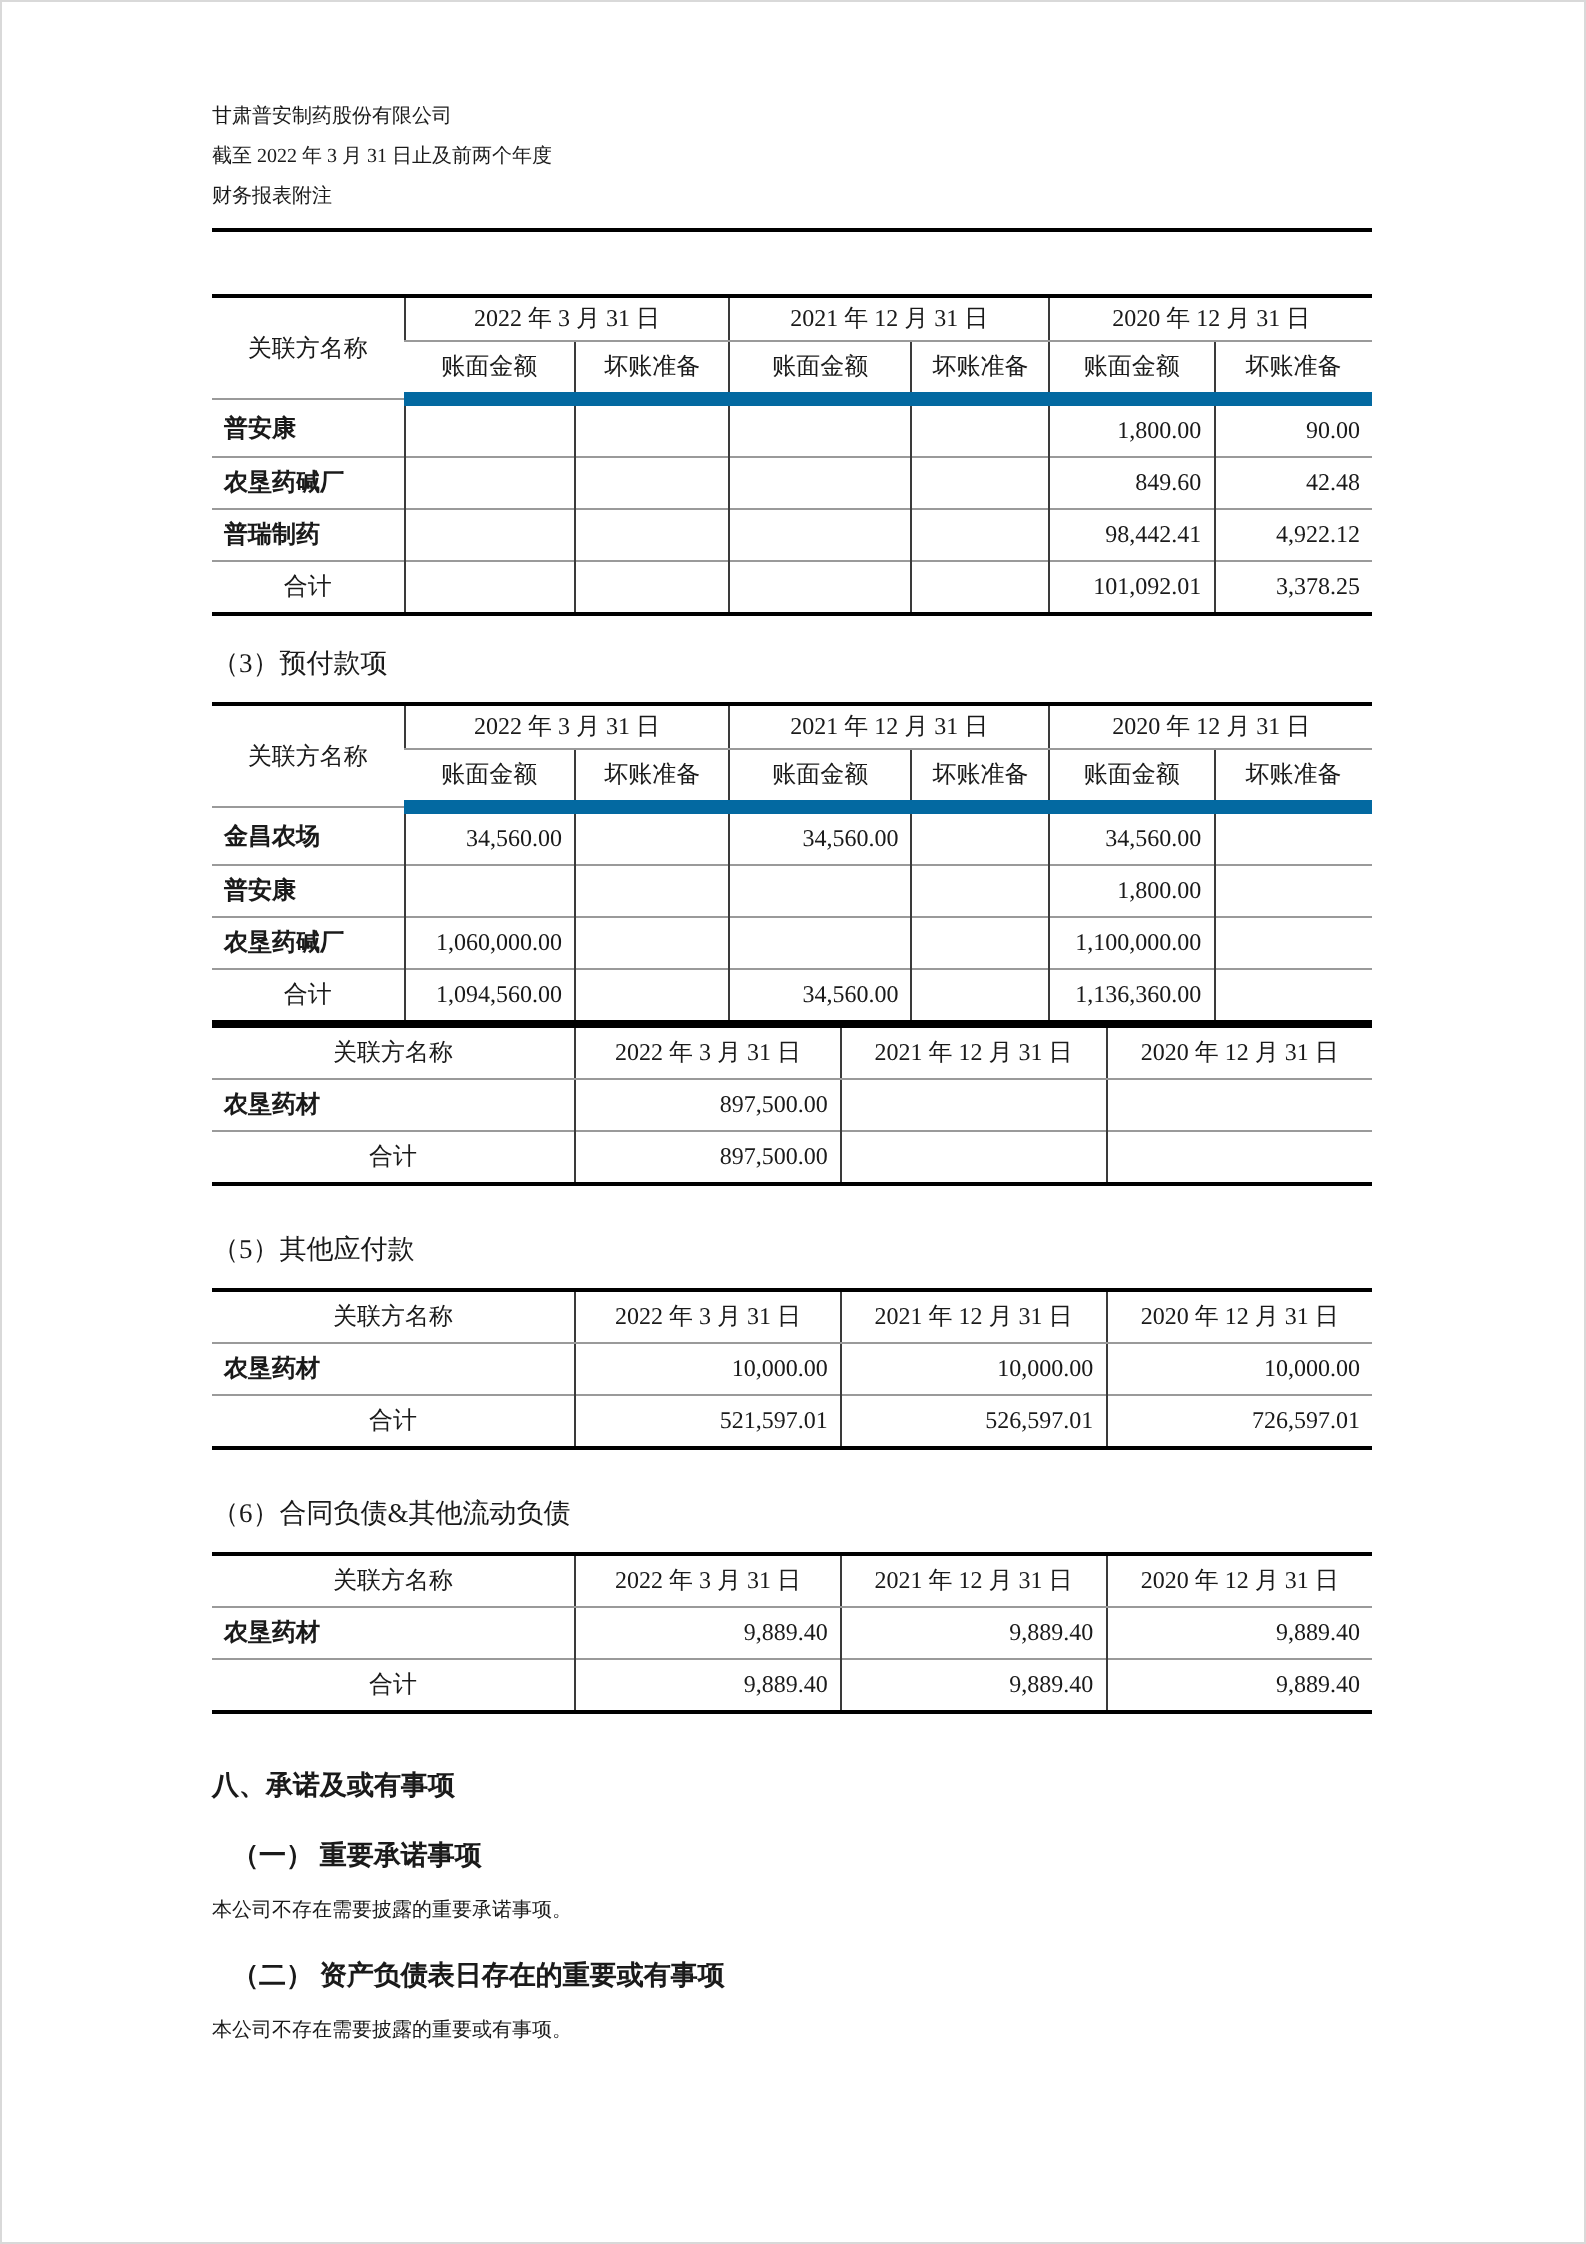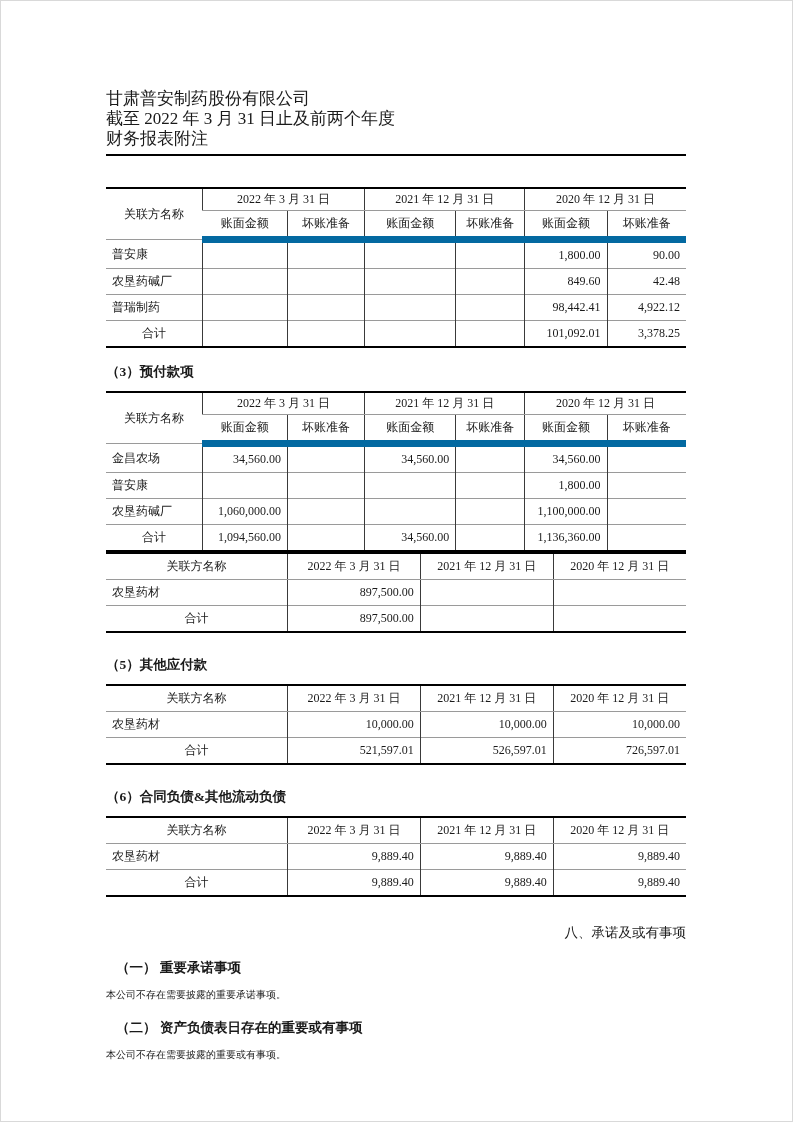--- a/index.html
+++ b/index.html
@@ -10,21 +10,21 @@
     background:#ffffff;
     border:1px solid #d9d9d9;
     box-sizing:border-box;
     font-family:"Liberation Serif","DejaVu Serif",serif;
     color:#1a1a1a;
     overflow:hidden;
   }
   .content { padding:48px 106px 0 105px; }
 
   
-  .doc-header { font-size:17px; line-height:20px;margin-top:40px; }
+  .doc-header { font-size:10px; line-height:20px; }
   .doc-header div { white-space:nowrap; }
   .header-rule { height:2px; background:#000; margin-top:5px; }
 
   
   table.doc-table {
     width:100%;
     border-collapse:collapse;
     table-layout:fixed;
     border-top:2.5px solid #000;
     border-bottom:2.5px solid #000;
@@ -37,41 +37,41 @@
     overflow:hidden;
     white-space:nowrap;
   }
   table.doc-table td + td { border-left:1px solid #3a3a3a; }
   .hcell { text-align:center;margin-left:12px; }
   .h1 td.grp { border-bottom:1px solid #9a9a9a; height:17px; }
   .h2 td { border-bottom:7px solid #0369a1; height:17px; }
   .h-single td { border-bottom:1px solid #9a9a9a; }
   td.namecell-span { border-bottom:1px solid #9a9a9a; }
   tbody tr + tr td { border-top:1px solid #9a9a9a; }
-  td.nm { text-align:left; }
+  td.nm { text-align:left;font-weight:bold; }
   td.num { text-align:right; }
   td.total { text-align:center; }
 
   
   .t7 col.cn { width:16.6%; }
   .t7 col.c1 { width:14.7%; } .t7 col.c2 { width:13.3%; }
   .t7 col.c3 { width:15.7%; } .t7 col.c4 { width:11.9%; }
   .t7 col.c5 { width:14.2%; } .t7 col.c6 { width:13.6%; }
 
   .t4 col.cn { width:31.3%; }
   .t4 col.cy { width:22.9%; }
 
   .sec-heading {
-    font-size:13.5px; font-weight:bold;
+    font-size:13.5px; font-weight:normal;
     margin:15px 0 10px 0;
   }
   .gap-lg { margin-top:23px; }
   .tbl-wrap-1 { margin-top:31px; }
 
-  .big-heading { font-size:13.5px; font-weight:normal; margin:27px 0 0 0;text-align:right; }
+  .big-heading { font-size:13.5px; font-weight:bold; margin:27px 0 0 0; }
   .sub-heading { font-size:13.5px; font-weight:bold; margin:17px 0 0 10px; }
   .body-para { font-size:10px; margin:11px 0 0 0; }
 </style>
 </head>
 <body>
 
 <div class="page">
   <div class="content">
 
     <div class="doc-header">

